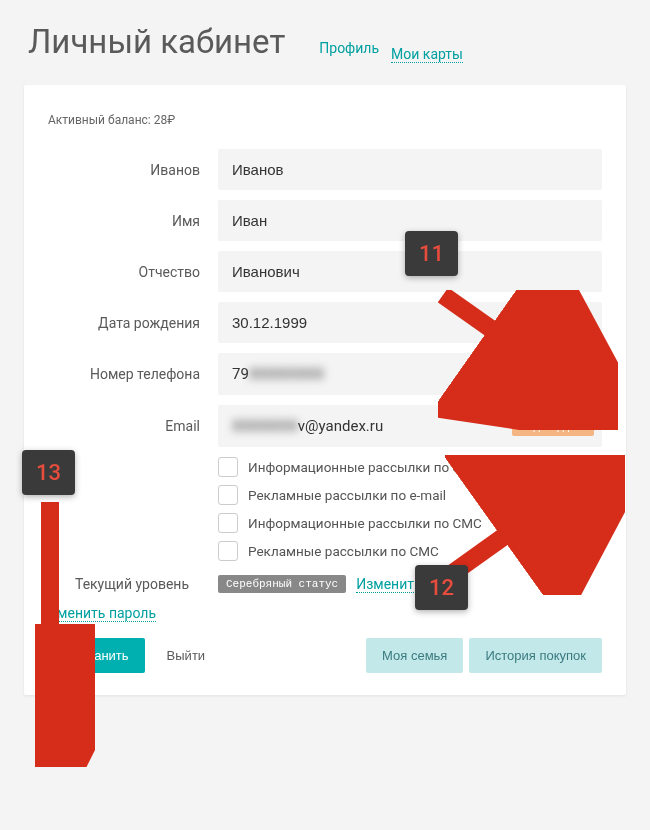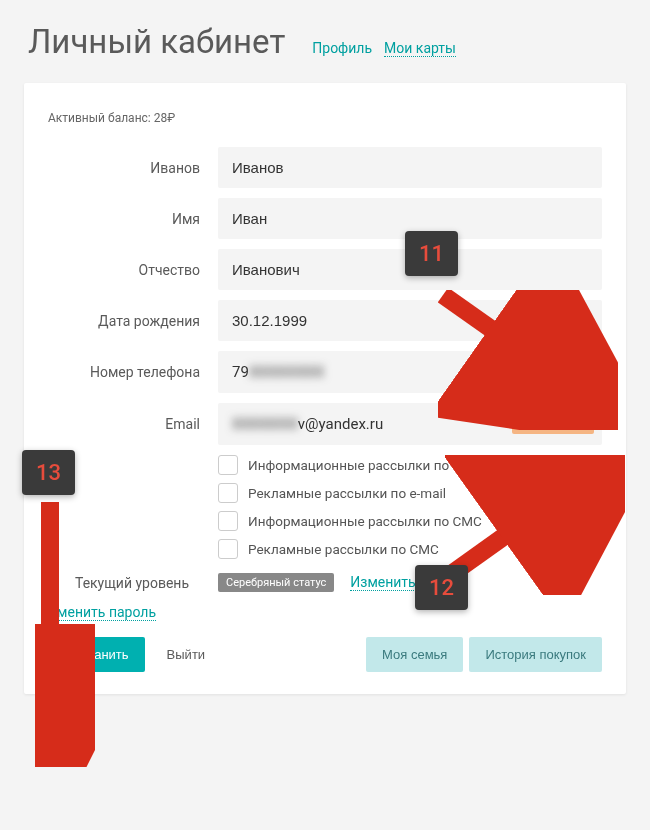--- a/index.html
+++ b/index.html
@@ -8,39 +8,40 @@
     background: #f4f4f4;
     width: 650px;
     height: 830px;
     overflow: hidden;
     position: relative;
   }
   .header {
     padding: 22px 28px 14px 28px;
     display: flex;
     align-items: baseline;
-    gap: 27px;
+    gap: 34px;
   }
   .header h1 {
     font-size: 33px;
     font-weight: 400;
     color: #5a5a5a;
   }
   .nav {
     display: flex;
     gap: 12px;
     font-size: 14px;
   }
   .nav a {
     color: #00a0a0;
     text-decoration: none;
     cursor: pointer;
   }
   .nav a.active {
     border-bottom: 1px dotted #00a0a0;
+    margin-top: 6px;
   }
   .card {
     background: #fff;
     margin: 8px 24px 0 24px;
     padding: 28px 24px 22px 24px;
     border-radius: 2px;
     box-shadow: 0 1px 3px rgba(0,0,0,.08);
   }
   .card h2 {
     font-size: 22px;
@@ -129,21 +130,22 @@
     padding-right: 2px;
     font-size: 14px;
     color: #5a5a5a;
   }
   .badge {
     background: #888;
     color: #fff;
     font-size: 11px;
     padding: 3px 8px;
     border-radius: 2px;
-    margin-right: 16px;
+    margin-right: 10px;
+    font-family: Liberation Mono, monospace;
   }
   .link {
     color: #00a0a0;
     font-size: 14px;
     text-decoration: none;
     border-bottom: 1px dotted #00a0a0;
     cursor: pointer;
   }
   .change-pass {
     margin: 10px 0 16px 0;

